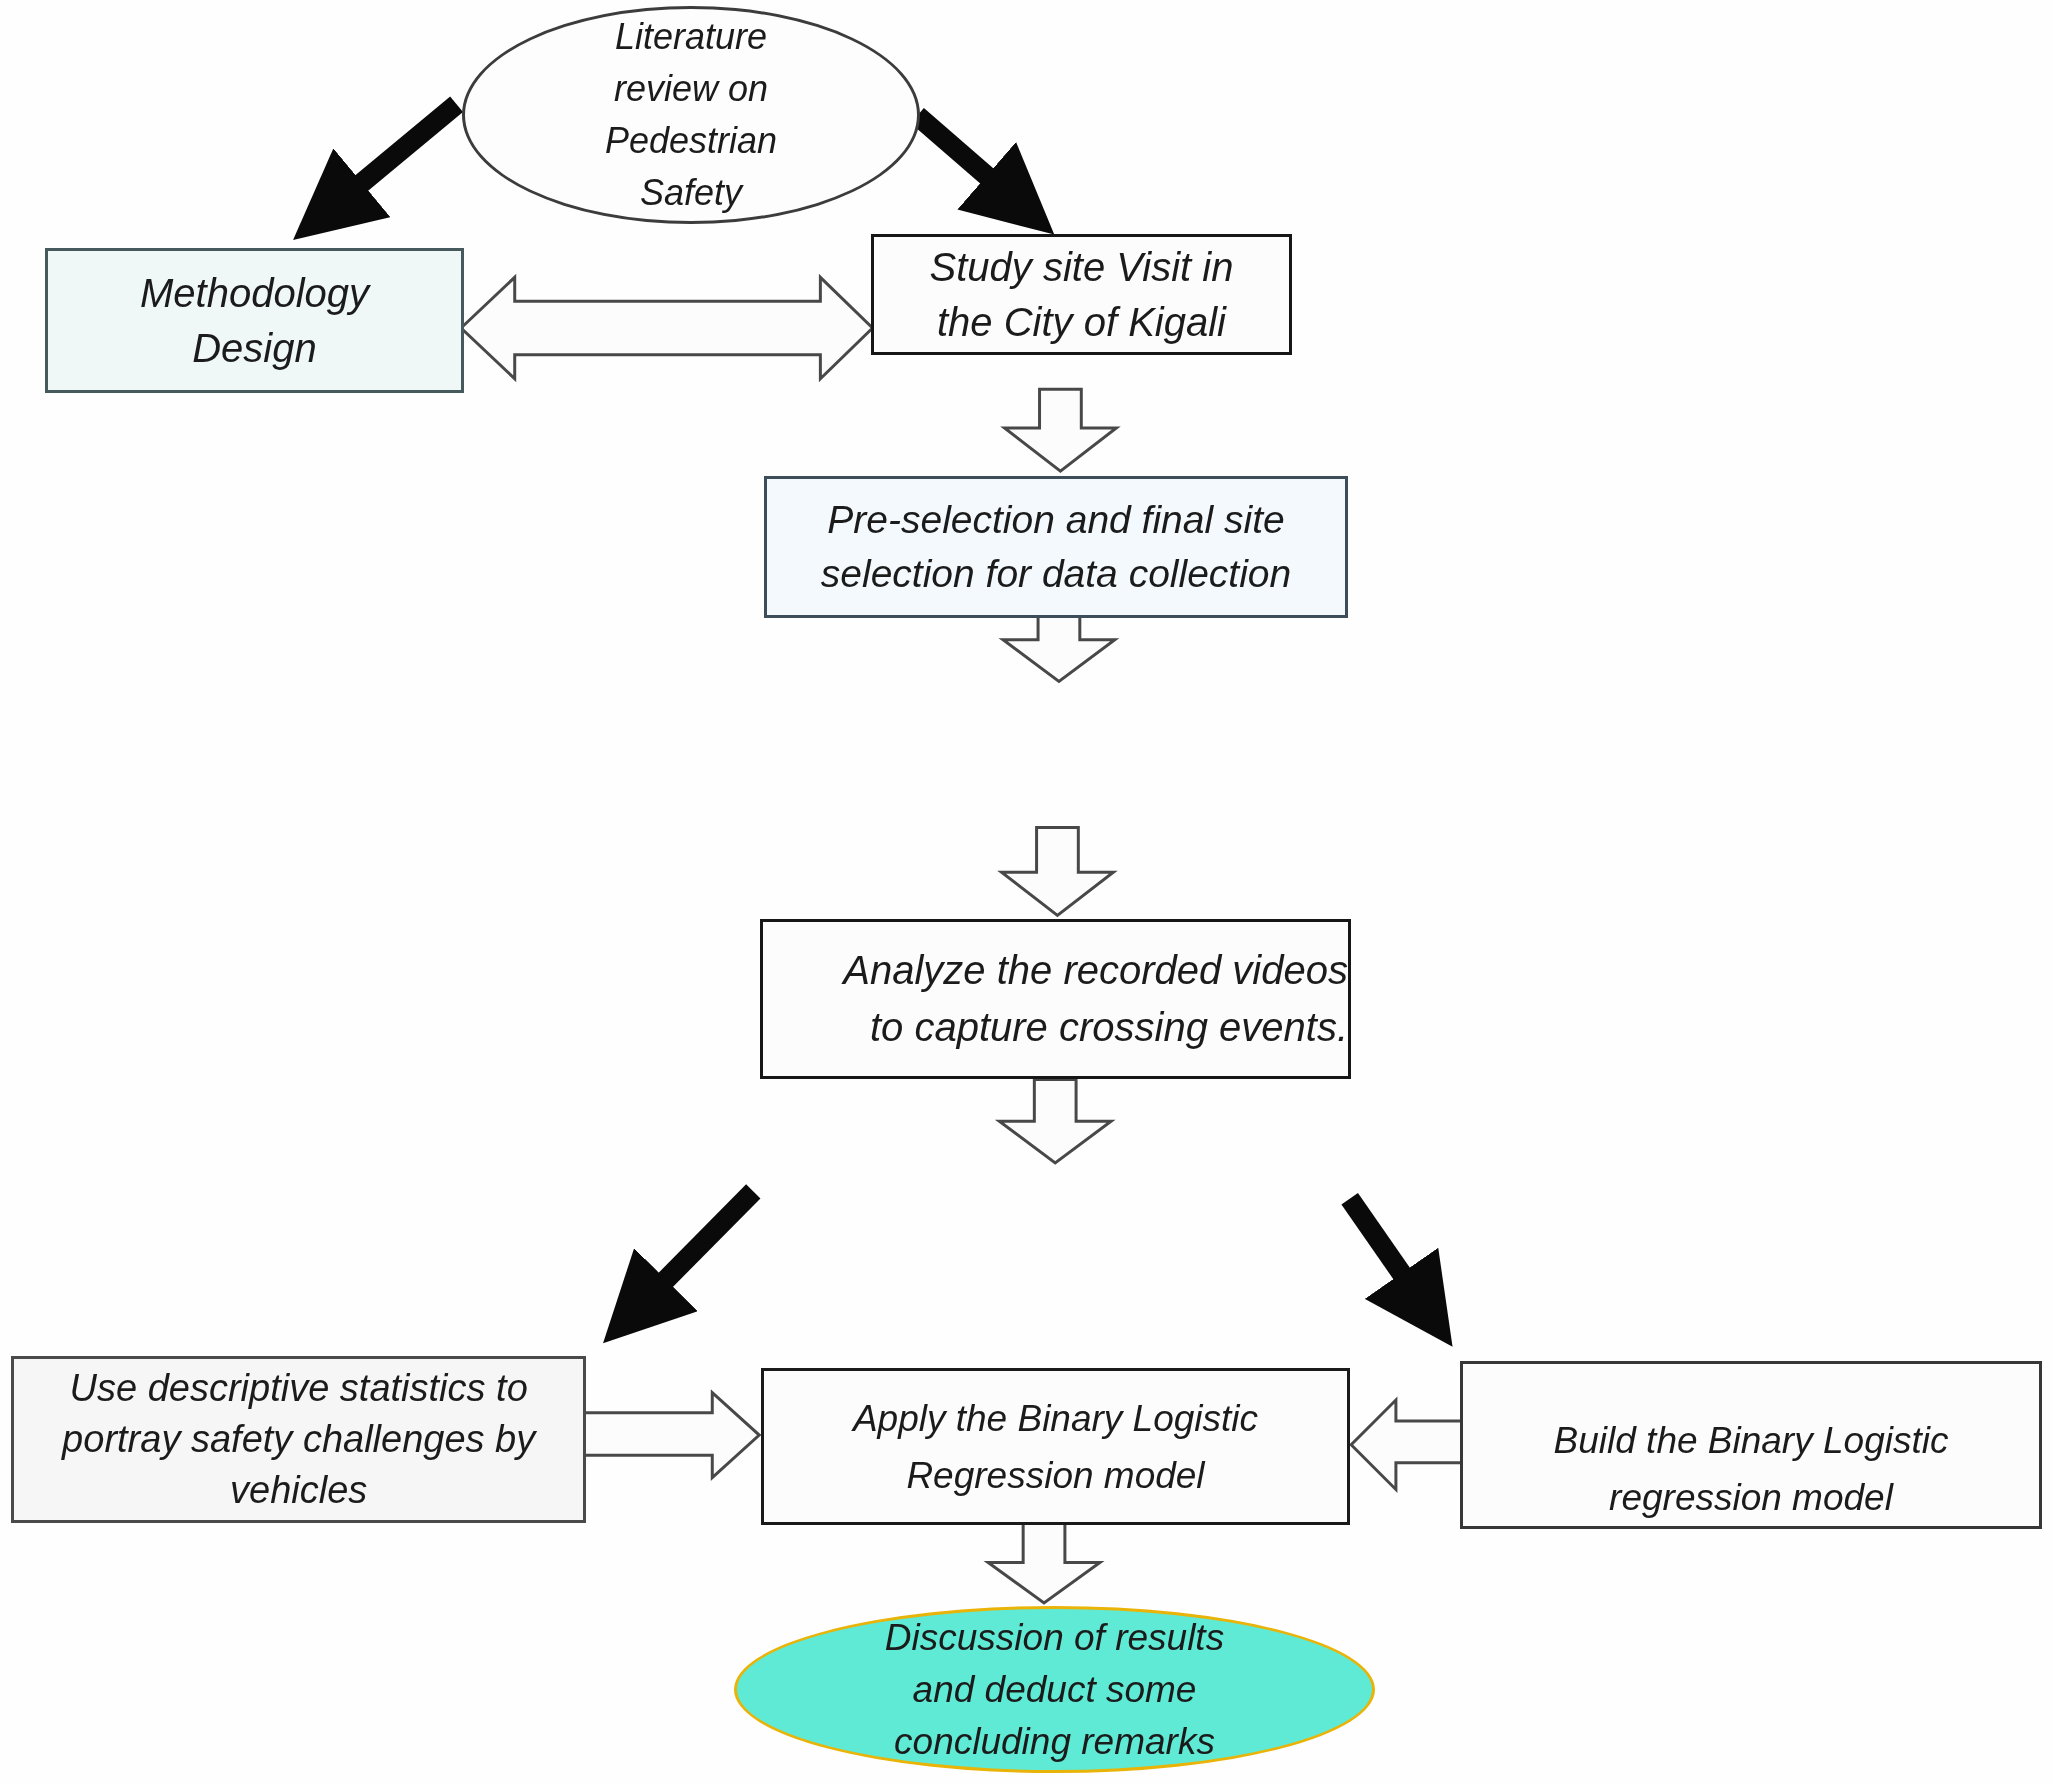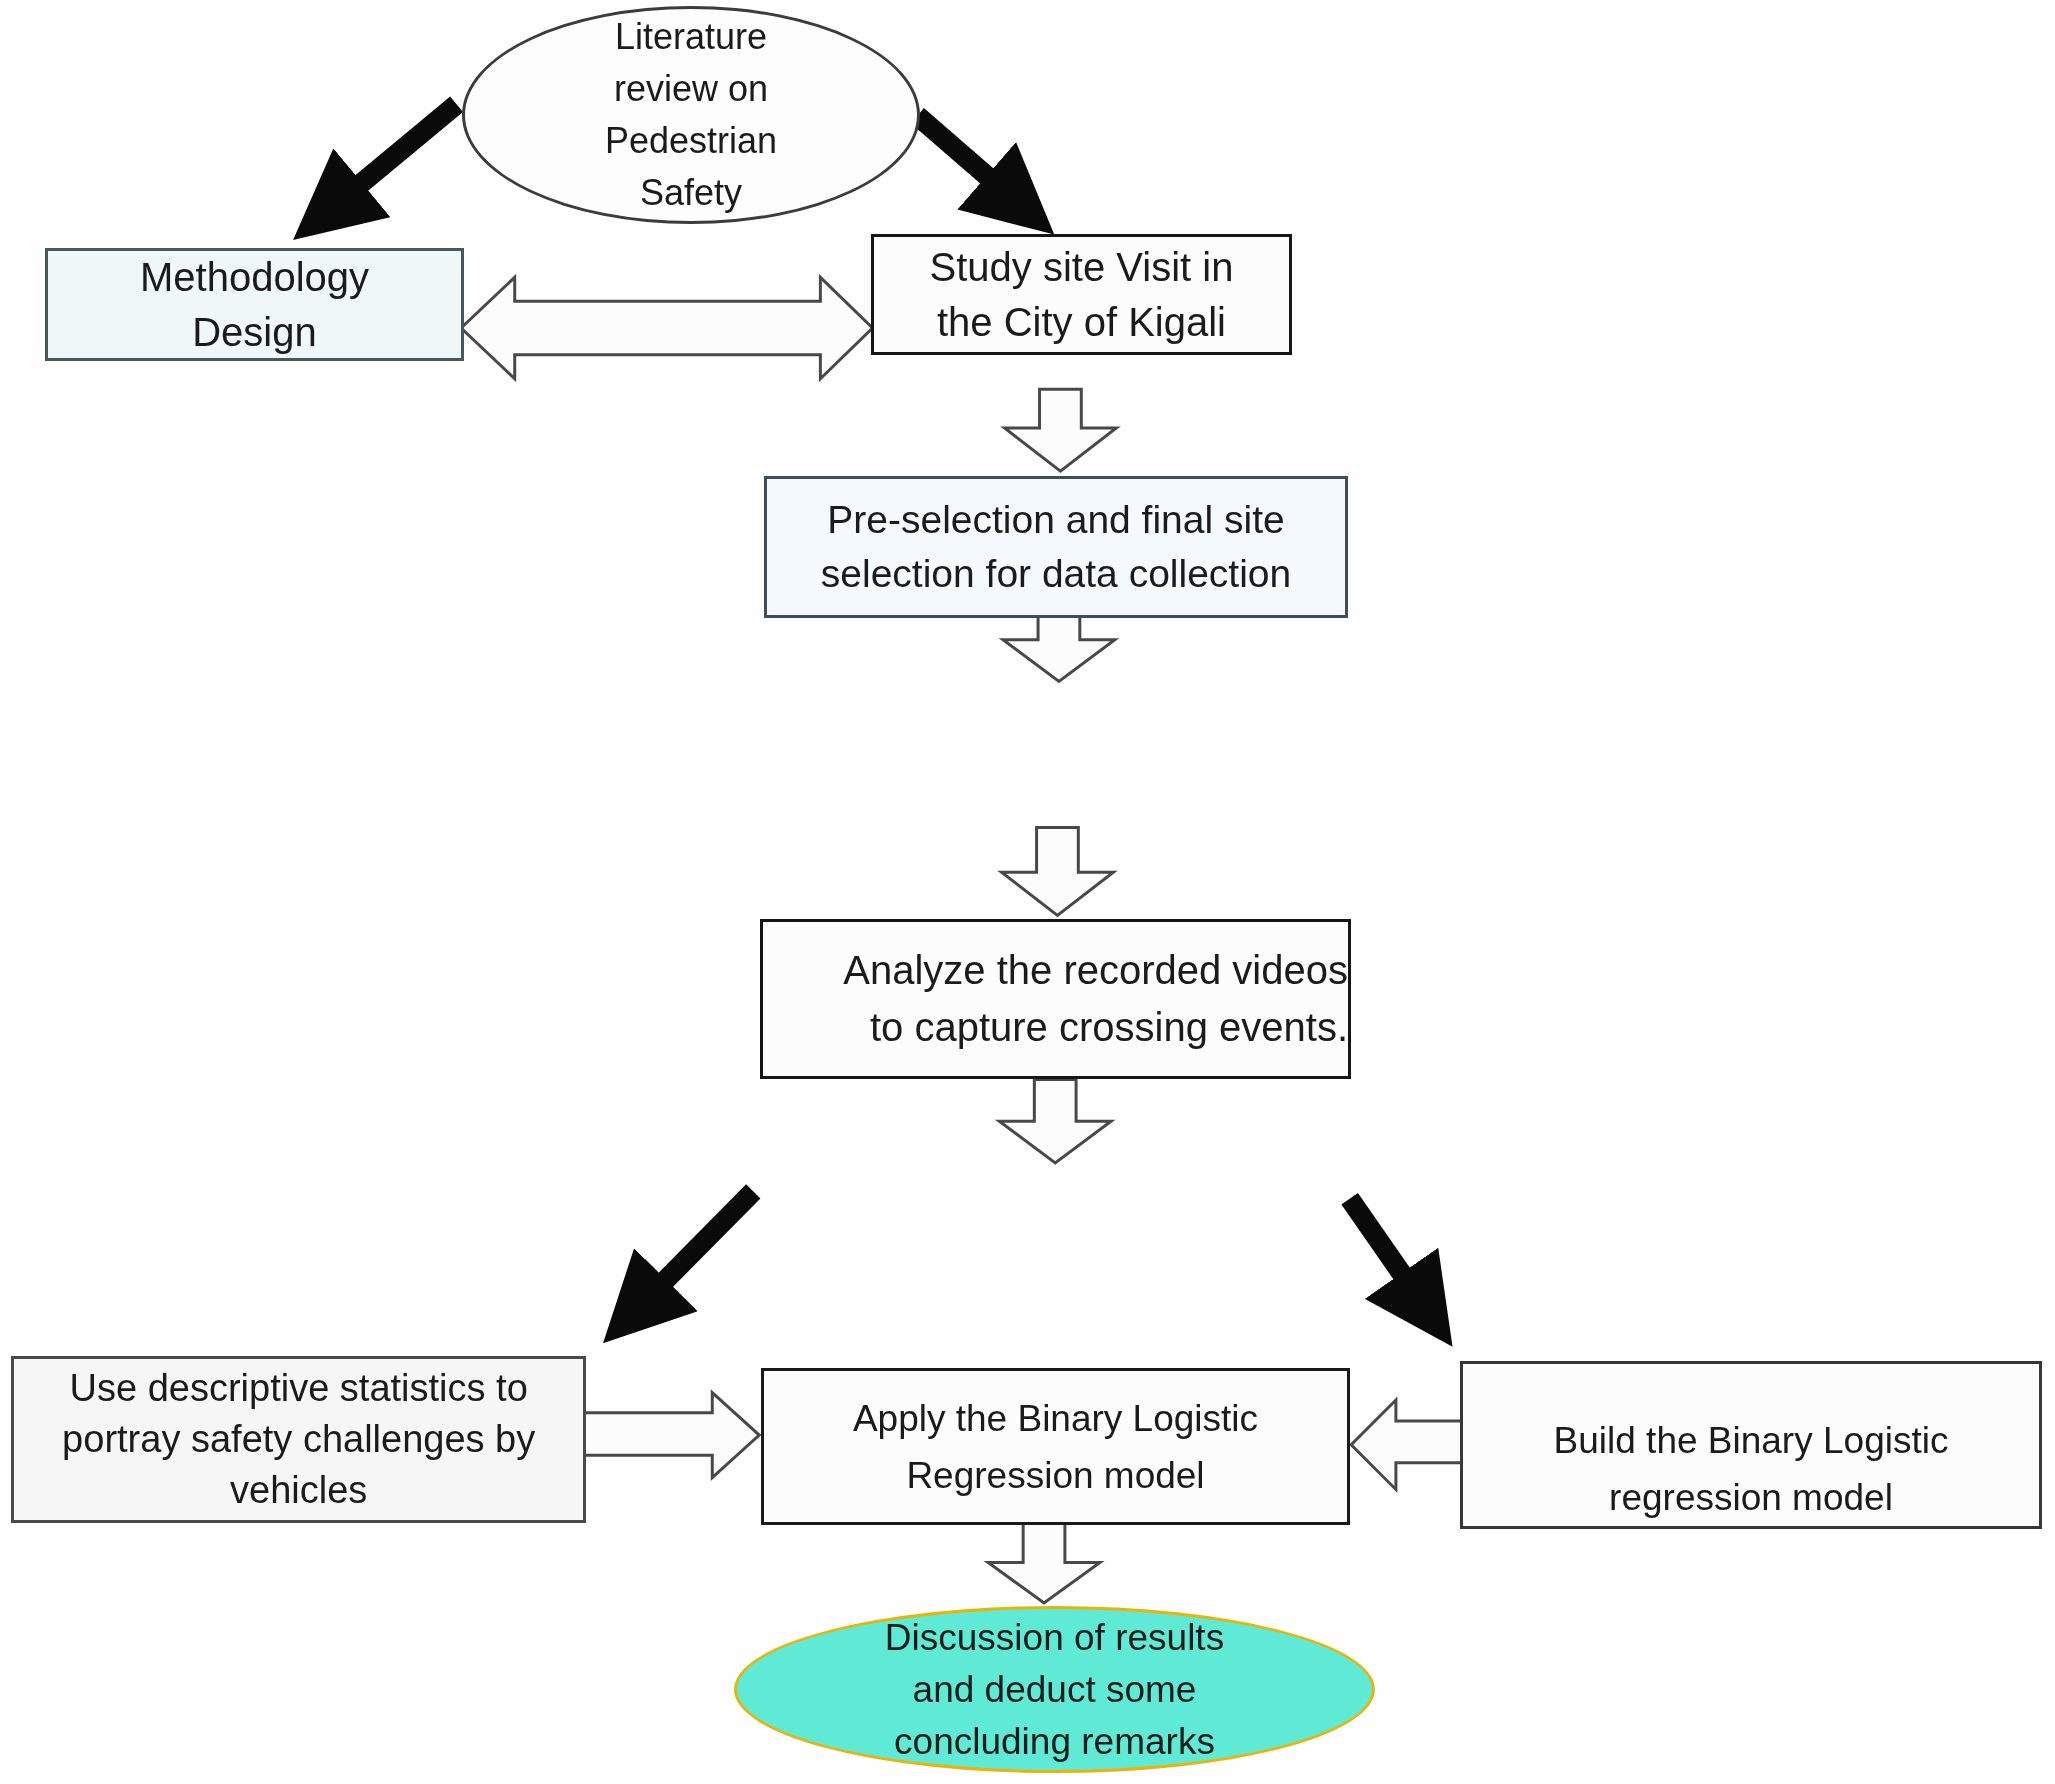--- a/index.html
+++ b/index.html
@@ -2,36 +2,37 @@
 <html style="font-size:12px"><head>
 <meta charset="utf-8">
 <style>
   html,body{margin:0;padding:0;background:#ffffff;}
   .canvas{
     position:relative;
     width:2056px;height:1784px;
     background:#fefefe;
     font-family:"Liberation Sans","DejaVu Sans",sans-serif;
     overflow:hidden;
+    font-style:italic;
   }
   .arrows{position:absolute;left:0;top:0;width:2056px;height:1784px;}
   .node{
     position:absolute;
     display:flex;align-items:center;justify-content:center;
     text-align:center;
     color:#1b1b1b;
     box-sizing:border-box;
   }
   .node span{white-space:pre-line;display:block;width:100%;}
   .ellipse{border-radius:50%;}
   .hollow{fill:#fcfcfc;stroke:#484848;stroke-width:4;}
   .thick{stroke:#0a0a0a;stroke-width:27;}
 
   .n-literature{left:462px;top:6px;width:458px;height:218px;border:3px solid #3c3c3c;background:#fdfdfd;font-size:36px;line-height:52px;}
-  .n-methodology{left:45px;top:248px;width:419px;height:113px;border:3px solid #465a5e;background:#eff7f7;font-size:40px;line-height:55px;}
+  .n-methodology{left:45px;top:248px;width:419px;height:145px;border:3px solid #465a5e;background:#eff7f7;font-size:40px;line-height:55px;}
   .n-study{left:871px;top:234px;width:421px;height:121px;border:3.7px solid #161616;background:#fcfcfc;font-size:40px;line-height:55px;}
   .n-presel{left:764px;top:476px;width:584px;height:142px;border:3px solid #3d4d5a;background:#f3f9fc;font-size:39px;line-height:54px;}
   .n-setting{left:760px;top:686px;width:591px;height:146px;border:3.7px solid #131313;background:#fcfcfc;font-size:39px;line-height:50px;}
   .n-analyze{left:760px;top:919px;width:591px;height:160px;border:3.7px solid #161616;background:#fcfcfc;font-size:40px;line-height:57px;text-align:right;}
   .n-perform{left:755px;top:1168px;width:597px;height:142px;border:3px solid #2c2c2c;background:#fcfcfc;font-size:40px;line-height:55px;}
   .n-usedesc{left:11.2px;top:1356px;width:575px;height:167px;border:3px solid #4a4a4a;background:#f6f6f6;font-size:38px;line-height:51px;}
   .n-apply{left:761px;top:1368px;width:589px;height:157px;border:3.7px solid #1a1a1a;background:#fcfcfc;font-size:37px;line-height:57px;}
   .n-build{left:1460px;top:1361px;width:582px;height:168px;border:3.7px solid #373737;background:#fcfcfc;font-size:37px;line-height:57px;align-items:flex-end;}
   .n-discussion{left:734px;top:1606px;width:641px;height:167px;border:3px solid #eab308;background:#5eead4;font-size:37px;line-height:52px;}
 </style>

